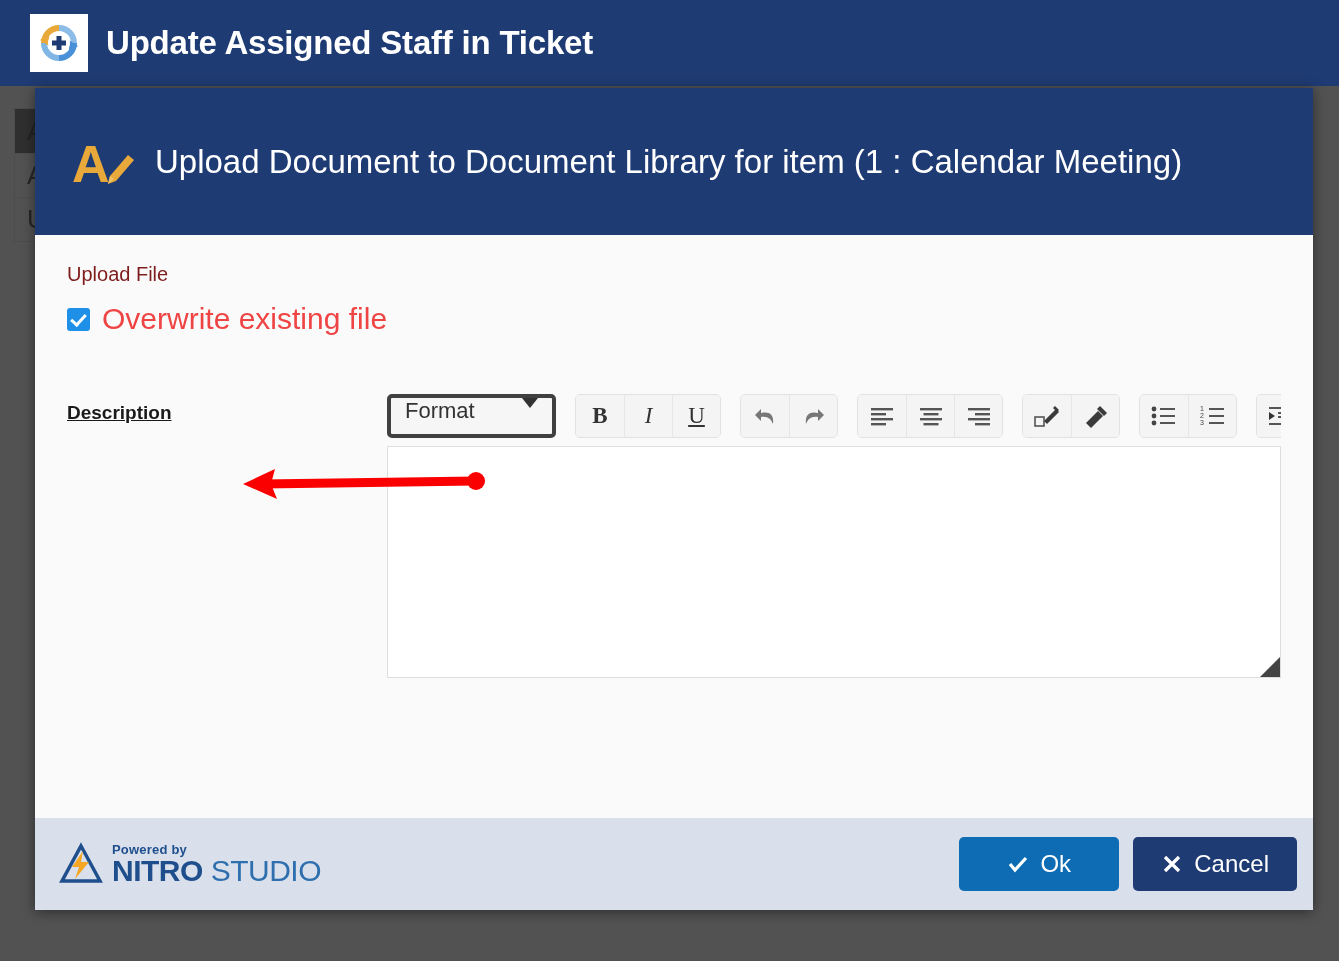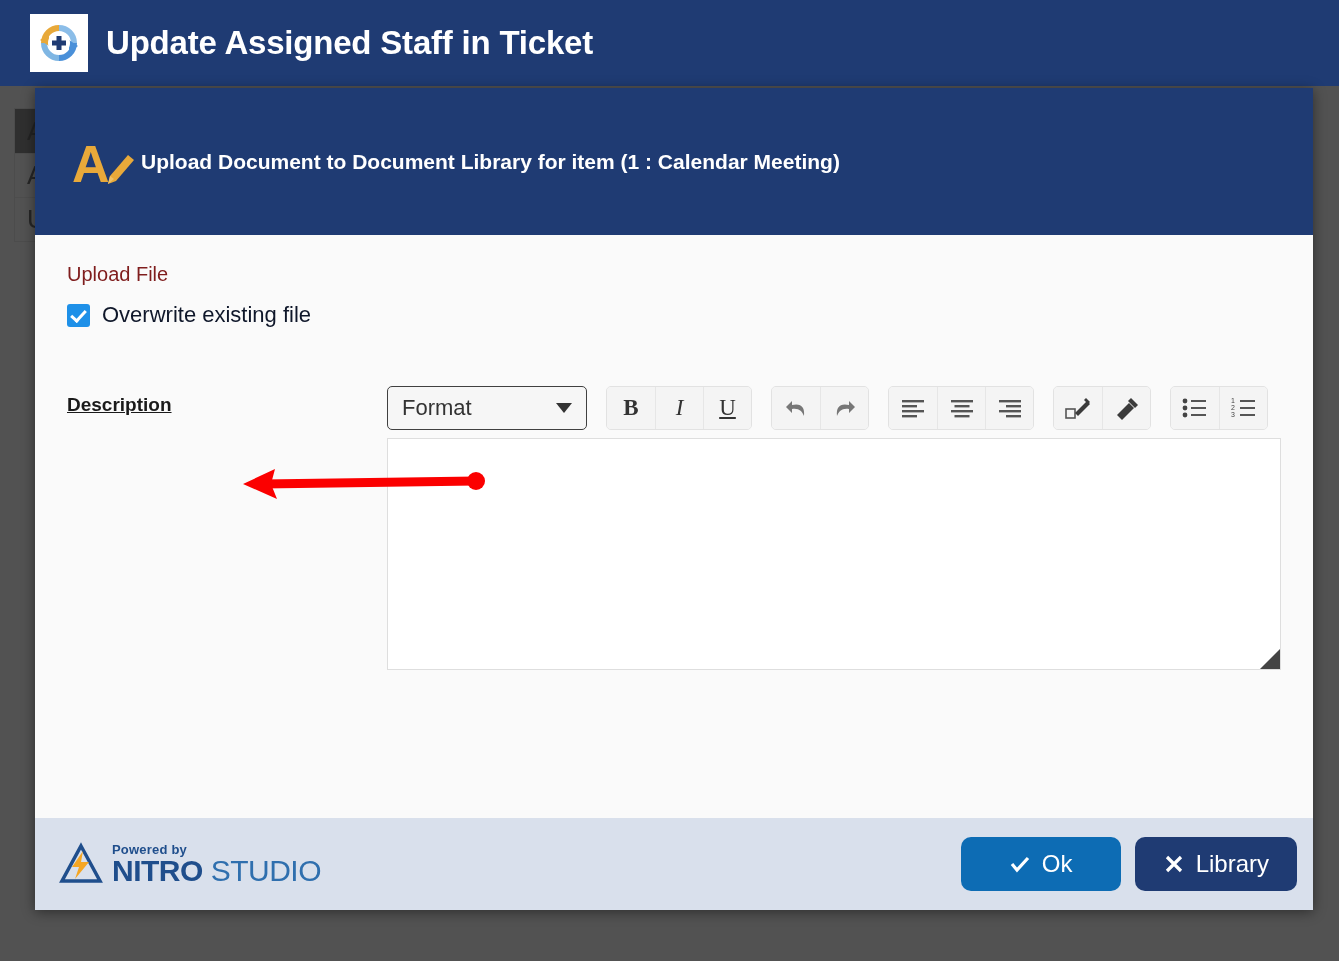--- a/index.html
+++ b/index.html
@@ -79,23 +79,24 @@
   #dialog-header {
     background: #1f3b73;
     min-height: 147px;
     display: flex; align-items: center;
     padding: 14px 20px 14px 28px;
     flex: 0 0 auto;
   }
   #dialog-header .dlg-icon { flex: 0 0 auto; width: 78px; display:flex; justify-content:center; }
   #dialog-header .dlg-title {
     color: #ffffff;
-    font-size: 21px;
+    font-size: 33px;
     line-height: 53px;
-    font-weight: 700;
+    font-weight: 400;
+    margin-left: 14px;
     max-width: 1060px;
   }
 
   #dialog-body {
     flex: 1 1 auto;
     background: #fafafa;
     padding: 28px 32px 0 32px;
     position: relative;
     overflow: hidden;
   }
@@ -138,22 +139,22 @@
   .checkbox::after {
     content: "";
     position: absolute;
     left: 7px; top: 3px;
     width: 6px; height: 12px;
     border: solid #fff;
     border-width: 0 3px 3px 0;
     transform: rotate(42deg);
   }
   #overwrite-row .cb-label {
-    font-size: 22px;
-    color: #0f172a;
+    font-size: 30px;
+    color: #ef4444;
     margin-left: 12px;
   }
 
   
   #description-section {
     display: flex;
     margin-top: 50px;
   }
   #description-label {
     width: 320px;
@@ -192,23 +193,23 @@
     background: #f4f4f4;
     cursor: pointer;
     color: #555;
   }
   .tb-btn + .tb-btn { border-left: 1px solid #e6e6e6; }
   .tb-btn.bold   { font-weight: bold; font-size: 23px; color: #333; font-family: "Liberation Serif", serif; }
   .tb-btn.italic { font-style: italic; font-size: 23px; color: #333; font-family: "Liberation Serif", serif; }
   .tb-btn.underline { text-decoration: underline; font-size: 23px; color: #333; font-family: "Liberation Serif", serif; }
 
   #format-select {
-    display: flex; align-items: center; justify-content: space-between;
-    width: 200px; height: 44px;
-    border: 1px solid #404040;
+    display: flex; justify-content: space-between;
+    width: 169px; height: 44px;
+    border: 4px solid #404040;
     border-radius: 5px;
     background: #f6f6f6;
     padding: 0 14px;
     cursor: pointer;
     flex: 0 0 auto;
   }
   #format-select .fs-label { font-size: 22px; color: #333; }
   #format-select .caret {
     width: 0; height: 0;
     border-left: 8px solid transparent;
@@ -256,21 +257,21 @@
   #nitro-name { font-size: 30px; color: #1f4e8c; letter-spacing: -0.5px; }
   #nitro-name b { font-weight: bold; }
   #nitro-name span { font-weight: normal; color: #2f6fae; }
 
   #footer-buttons { display: flex; gap: 14px; }
   .footer-btn {
     font-family: "Liberation Sans", sans-serif;
     font-size: 24px;
     color: #ffffff;
     border: none;
-    border-radius: 10px;
+    border-radius: 5px;
     padding: 0 28px;
     height: 54px;
     display: flex; align-items: center; gap: 11px;
     cursor: pointer;
   }
   #ok-button { background: #0d6cb4; min-width: 160px; justify-content: center; }
   #cancel-button { background: #1f3b73; min-width: 160px; justify-content: center; }
 </style>
 </head>
 <body>
@@ -470,18 +471,18 @@
       <button class="footer-btn" id="ok-button">
         <svg width="22" height="22" viewBox="0 0 22 22">
             <path d="M3 11 L8 17 L19 5" stroke="#fff" stroke-width="3.2" fill="none"></path>
           </svg>
         <span>Ok</span>
       </button>
       <button class="footer-btn" id="cancel-button">
         <svg width="22" height="22" viewBox="0 0 22 22">
             <path d="M4 4 L18 18 M18 4 L4 18" stroke="#fff" stroke-width="3.2" fill="none"></path>
           </svg>
-        <span>Library</span>
+        <span>Cancel</span>
       </button>
     </div>
   </div>
 
 </div>
 
 </body></html>

